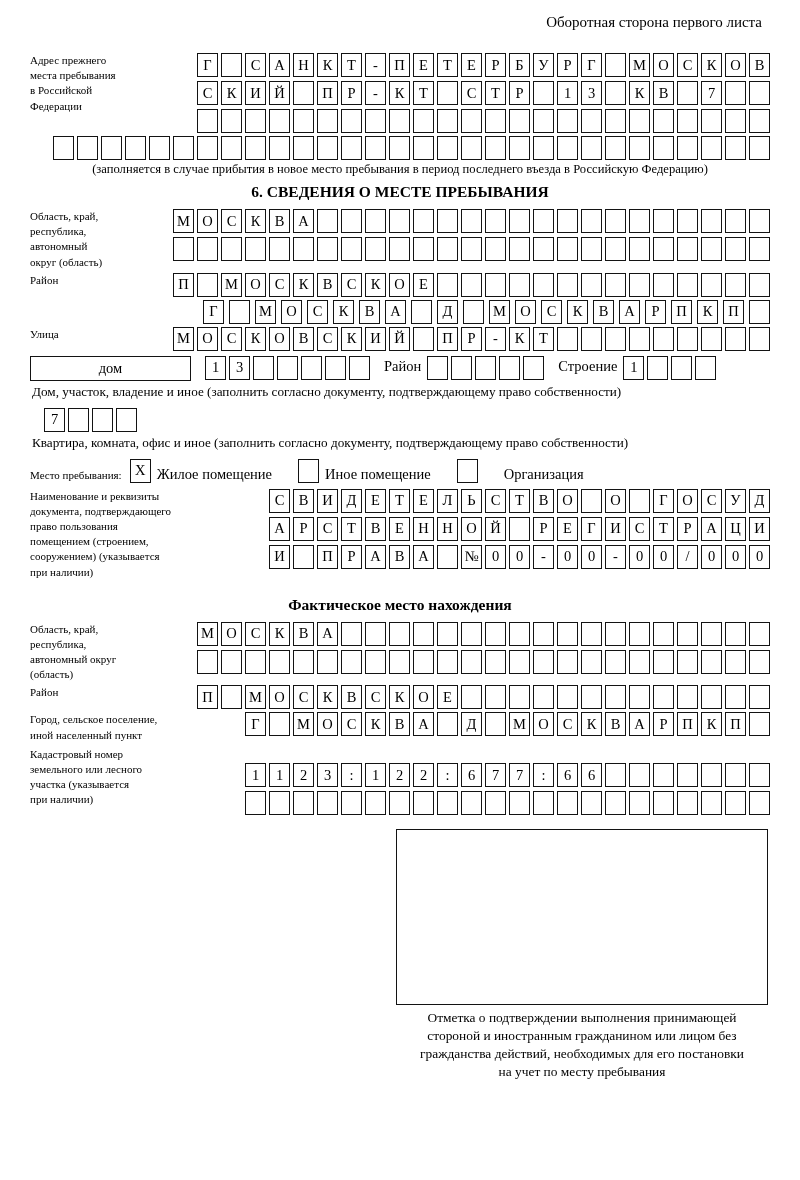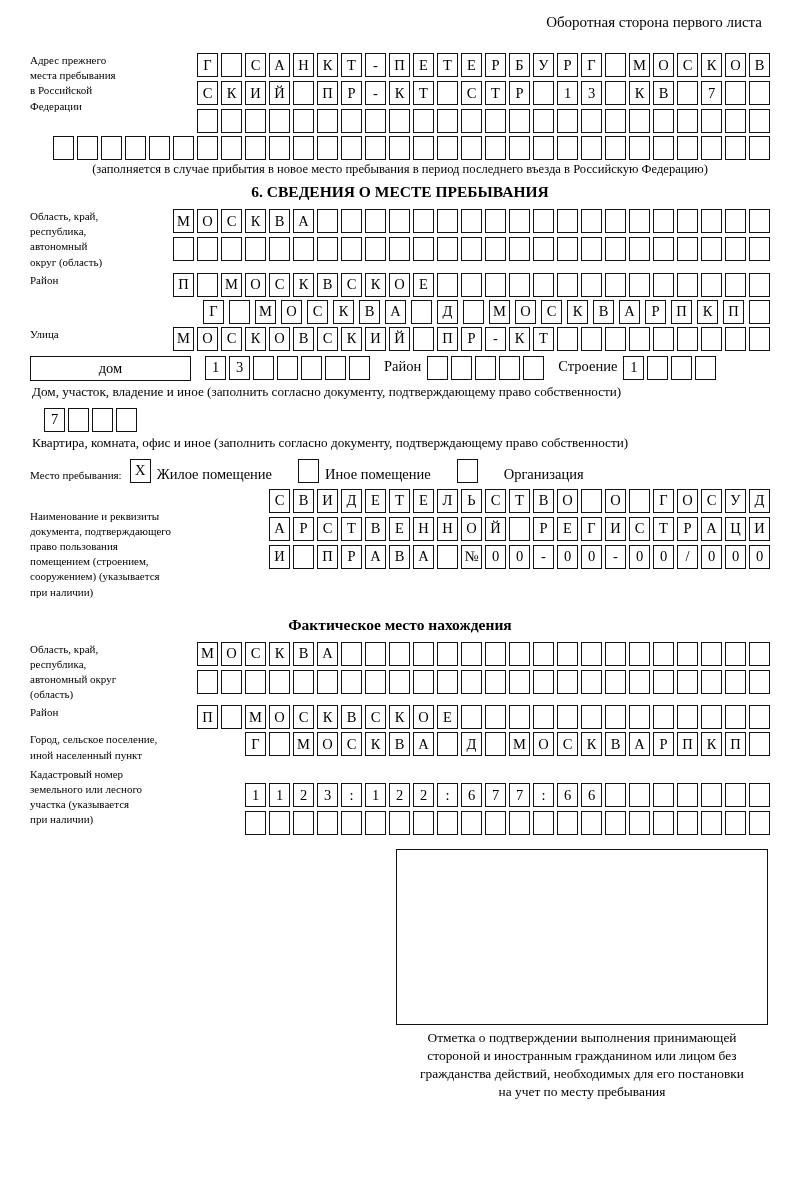--- a/index.html
+++ b/index.html
@@ -368,21 +368,21 @@
     <div class="gap20"></div>
     <span class="cell"></span>
     <span class="opt-label">Иное помещение</span>
     <div class="gap20"></div>
     <span class="cell"></span>
     <div class="gap20"></div>
     <span class="opt-label">Организация</span>
   </div>
 
   <div class="row" style="margin-top:6px;">
-    <div class="label lines" style="width:215px;margin-top:20px;">Наименование и реквизиты
+    <div class="label lines" style="width:215px;">Наименование и реквизиты
 документа, подтверждающего
 право пользования
 помещением (строением,
 сооружением) (указывается
 при наличии)</div>
     <div class="cellcol">
       <div class="cells">
           <span class="cell">С</span>
           <span class="cell">В</span>
           <span class="cell">И</span>

